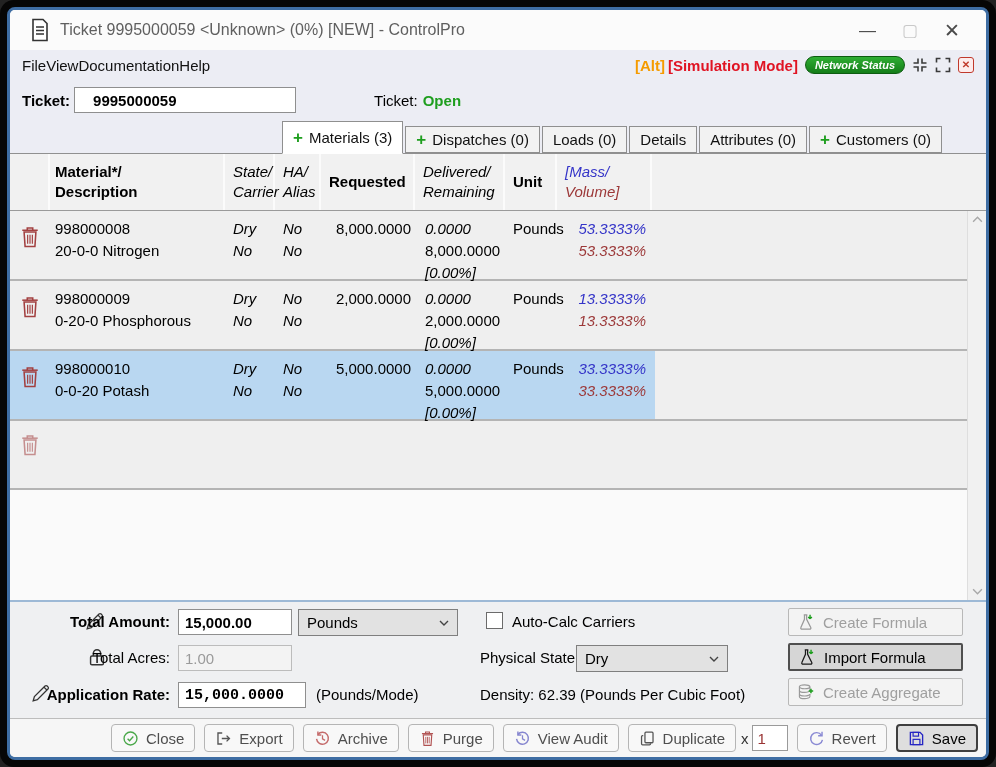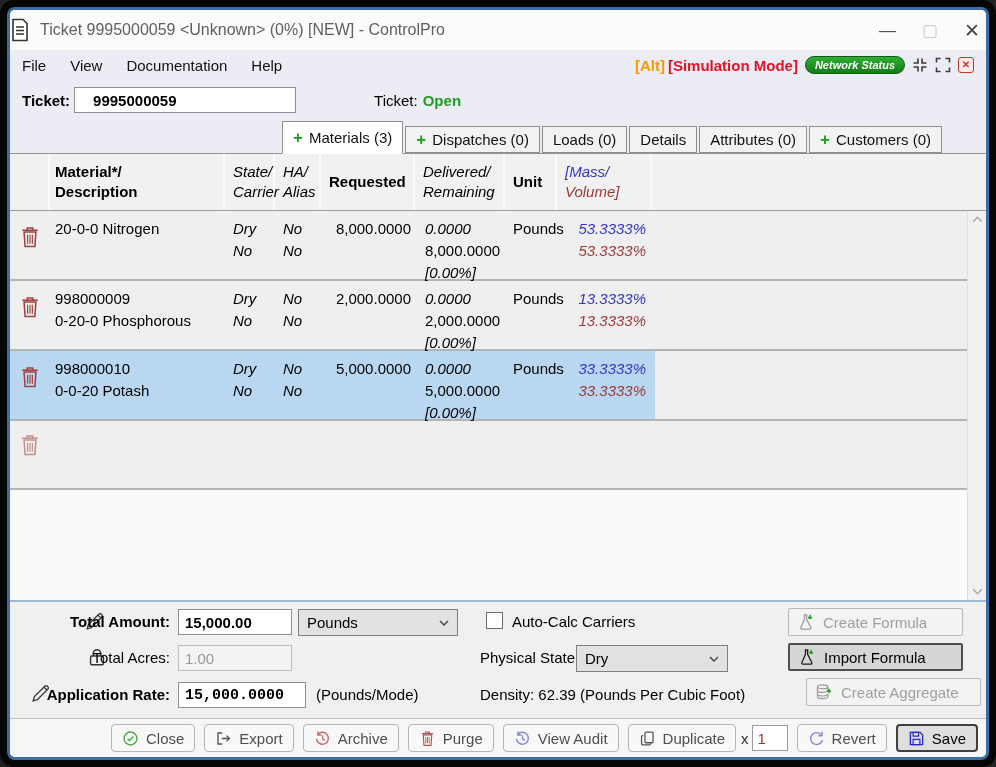--- a/index.html
+++ b/index.html
@@ -2,31 +2,31 @@
 <html><head>
 <meta charset="utf-8">
 <style>
   *{margin:0;padding:0;box-sizing:border-box;font-family:"Liberation Sans",sans-serif;}
   html,body{background:#222;}
   .stage{width:996px;height:767px;background:#060606;border-radius:14px;position:relative;overflow:hidden;}
   .window{position:absolute;left:7px;top:7px;right:7px;bottom:7px;border:3px solid #3e6da3;border-radius:8px;
           background:#f0f0f0;display:flex;flex-direction:column;overflow:hidden;}
 
   
-  .titlebar{height:40px;background:#fbfbfb;display:flex;align-items:center;padding:0 0;flex:0 0 auto;}
+  .titlebar{height:40px;background:#fbfbfb;display:flex;align-items:center;padding:0 20px;flex:0 0 auto;}
   .doc-ico{width:20px;height:24px;margin-right:10px;flex:0 0 auto;}
   .title-text{font-size:16px;color:#5f5f5f;white-space:nowrap;overflow:hidden;}
   .win-controls{margin-left:auto;display:flex;align-items:center;gap:26px;padding-right:6px;}
   .wc{font-size:17px;color:#4a4a4a;cursor:default;line-height:1;}
   .wc.max{color:#c9c9c9;}
   .wc.close{font-size:19px;}
 
   
   .menubar{height:30px;background:#ecedf4;display:flex;align-items:center;padding:0 12px;flex:0 0 auto;}
-  .menu-items{display:flex;gap:24px;font-size:15px;color:#111;}
+  .menu-items{display:flex;font-size:15px;color:#111;}
   .menu-right{margin-left:auto;display:flex;align-items:center;gap:7px;}
   .alt-badge{color:#f59b00;font-weight:bold;font-size:15px;}
   .sim-badge{color:#e01423;font-weight:bold;font-size:15px;margin-left:-4px;}
   .net-pill{background:linear-gradient(#2fae33,#147d18);border:1px solid #0d5c10;color:#fff;
             font-size:11px;font-weight:bold;font-style:italic;padding:2px 9px;border-radius:9px;}
   .mini-ico{width:16px;height:16px;display:inline-block;}
   .redx-box{width:16px;height:16px;border:1.5px solid #c0392b;border-radius:3px;background:#fdecec;
             display:flex;align-items:center;justify-content:center;color:#c0392b;font-size:10px;font-weight:bold;line-height:1;}
 
   
@@ -208,20 +208,21 @@
     <div class="tgrid trow">
       <div class="c-trash">
         <svg class="trash-svg" viewBox="0 0 22 26">
           <path d="M4.5 7.5h13l-1.1 16h-10.8z" fill="none" stroke="currentColor" stroke-width="1.7"></path>
           <path d="M2.5 5.5h17" stroke="currentColor" stroke-width="1.7"></path>
           <path d="M8 5.5V3h6v2.5" fill="none" stroke="currentColor" stroke-width="1.7"></path>
           <path d="M8.4 10.5v10M11 10.5v10M13.6 10.5v10" stroke="currentColor" stroke-width="1.3"></path>
         </svg>
       </div>
       <div class="c-mat">
+        <span class="line">998000008</span>
         <span class="line">20-0-0 Nitrogen</span>
       </div>
       <div class="c-state">
         <span class="line">Dry</span>
         <span class="line">No</span>
       </div>
       <div class="c-ha">
         <span class="line">No</span>
         <span class="line">No</span>
       </div>
@@ -383,21 +384,21 @@
     </button>
 
     <svg class="ico22 abs" style="left:20px;top:80px;" viewBox="0 0 24 24">
       <path d="M3.5 20.5l1.3-4.5L16.4 4.4a1.6 1.6 0 0 1 2.3 0l.9.9a1.6 1.6 0 0 1 0 2.3L8 19.2z" fill="none" stroke="#333" stroke-width="1.4"></path>
       <path d="M15.2 5.6l3.2 3.2" stroke="#333" stroke-width="1.4" fill="none"></path>
     </svg>
     <span class="f-label abs" style="left:0;top:84px;width:160px;">Application Rate:</span>
     <input class="f-input rate abs" style="left: 168px; top: 80px;" value="15,000.0000">
     <span class="abs" style="left:306px;top:84px;">(Pounds/Mode)</span>
     <span class="abs" style="left:470px;top:84px;">Density: 62.39 (Pounds Per Cubic Foot)</span>
-    <button class="f-btn abs" style="left:796px;top:76px;">
+    <button class="f-btn abs" style="left:778px;top:76px;">
       <svg class="ico18" viewBox="0 0 20 20">
         <ellipse cx="8.5" cy="4.2" rx="5.8" ry="2.2" fill="none" stroke="#9a9a9a" stroke-width="1.3"></ellipse>
         <path d="M2.7 4.2v4c0 1.2 2.6 2.2 5.8 2.2s5.8-1 5.8-2.2v-4" fill="none" stroke="#9a9a9a" stroke-width="1.3"></path>
         <path d="M2.7 8.2v4c0 1.2 2.6 2.2 5.8 2.2s5.8-1 5.8-2.2" fill="none" stroke="#9a9a9a" stroke-width="1.3"></path>
         <path d="M2.7 12.2v3c0 1.2 2.6 2.2 5.8 2.2s5.8-1 5.8-2.2v-3" fill="none" stroke="#9a9a9a" stroke-width="1.3"></path>
         <path d="M15.5 6.5v5M13 9h5" stroke="#1e9e1e" stroke-width="1.7"></path>
       </svg>
       <span>Create Aggregate</span>
     </button>
   </div>

